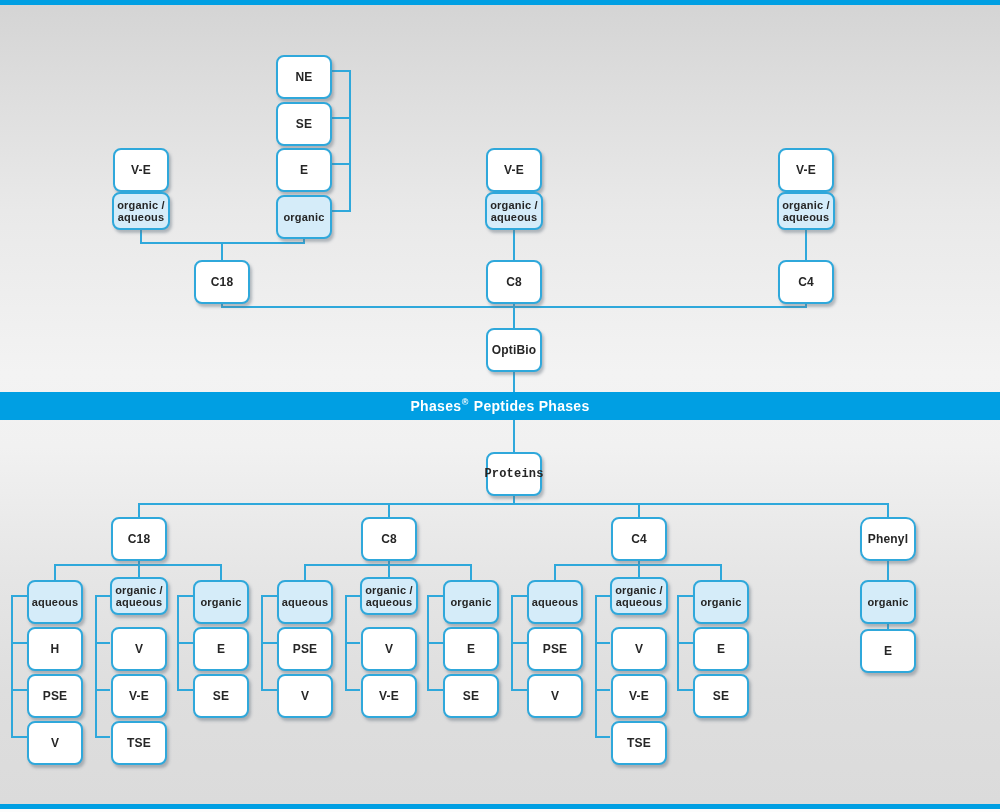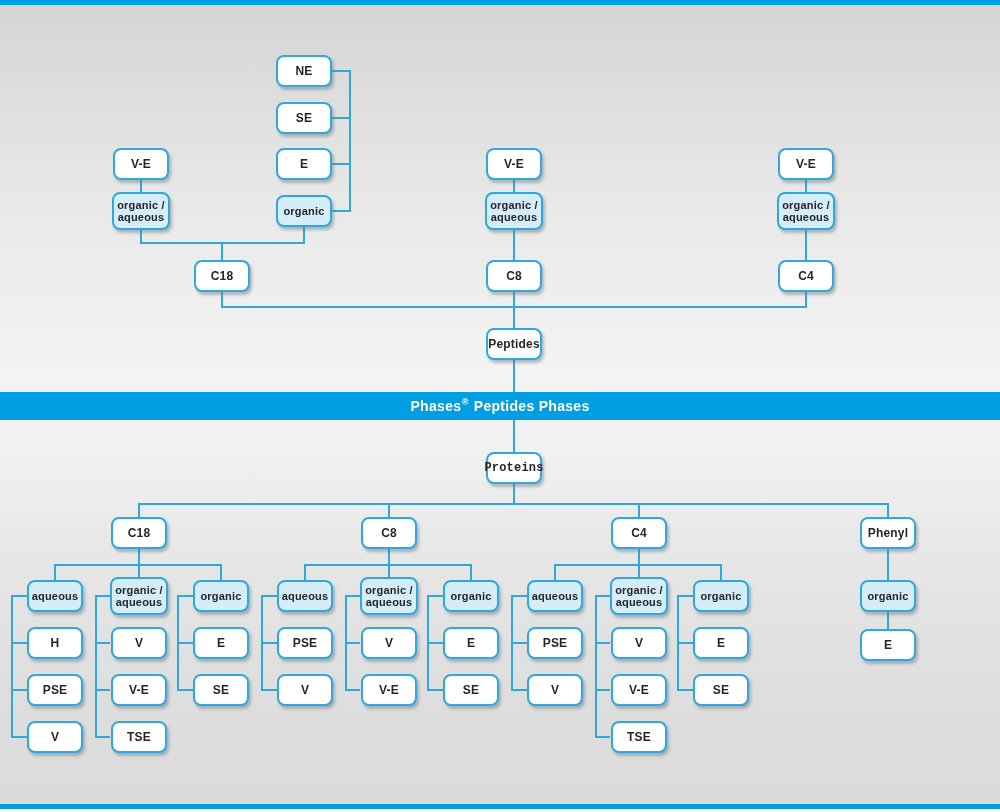--- a/index.html
+++ b/index.html
@@ -10,21 +10,21 @@
       #d4d4d4 0%, #dedede 12%, #e9e9e9 26%, #f3f3f3 46%,
       #f1f1f1 55%, #e6e6e6 70%, #dedede 85%, #dbdbdb 99%);
   }
   .bar-top    { position:absolute; left:0; top:0;     width:100%; height:5px; background:#009fe3; }
   .bar-bottom { position:absolute; left:0; top:804px; width:100%; height:5px; background:#009fe3; }
   .bar-footer { position:absolute; left:0; top:809px; width:100%; height:3px; background:#fcfcfc; }
 
   .connectors { position:absolute; left:0; top:0; }
 
   .node {
-    position:absolute; width:56px; height:32px; box-sizing:border-box;
+    position:absolute; width:56px; height:44px; box-sizing:border-box;
     display:flex; align-items:center; justify-content:center; text-align:center;
     background:#ffffff; border:2px solid #2fa8db; border-radius:8px;
     font-weight:bold; font-size:12px; letter-spacing:0.2px; color:#262626;
     box-shadow:2px 3px 3px rgba(100,114,126,0.45);
     white-space:nowrap;
   }
   .node.hl  { background:#d5ecf9; font-size:11px; }
   .node.two { width:58px; height:38px; white-space:normal; line-height:12px; padding:0 1px; }
 
   .banner {
@@ -85,32 +85,32 @@
   <div class="node" style="left:194px; top:260px;">C18</div>
 
   <div class="node" style="left:486px; top:148px;">V-E</div>
   <div class="node hl two" style="left:485px; top:192px;">organic / aqueous</div>
   <div class="node" style="left:486px; top:260px;">C8</div>
 
   <div class="node" style="left:778px; top:148px;">V-E</div>
   <div class="node hl two" style="left:777px; top:192px;">organic / aqueous</div>
   <div class="node" style="left:778px; top:260px;">C4</div>
 
-  <div class="node" style="left:486px; top:328px;">Peptides</div>
+  <div class="node" style="left:486px; top:328px;">OptiBio</div>
 
   <div class="banner">
     <span><span>Phases</span><sup>®</sup><span class="rest">Peptides Phases</span></span>
   </div>
 
   <div class="node" style="left:486px; top:452px;font-family:Liberation Mono, monospace;">Proteins</div>
 
   <div class="node" style="left:111px; top:517px;">C18</div>
   <div class="node" style="left:361px; top:517px;">C8</div>
   <div class="node" style="left:611px; top:517px;">C4</div>
-  <div class="node" style="left:860px; top:517px;">Phenyl</div>
+  <div class="node" style="left:860px; top:517px;border-radius:10px;">Phenyl</div>
 
   <div class="node hl" style="left:27px; top:580px;">aqueous</div>
   <div class="node hl two" style="left:110px; top:577px;">organic / aqueous</div>
   <div class="node hl" style="left:193px; top:580px;">organic</div>
 
   <div class="node" style="left:27px; top:627px;">H</div>
   <div class="node" style="left:27px; top:674px;">PSE</div>
   <div class="node" style="left:27px; top:721px;">V</div>
 
   <div class="node" style="left:111px; top:627px;">V</div>

